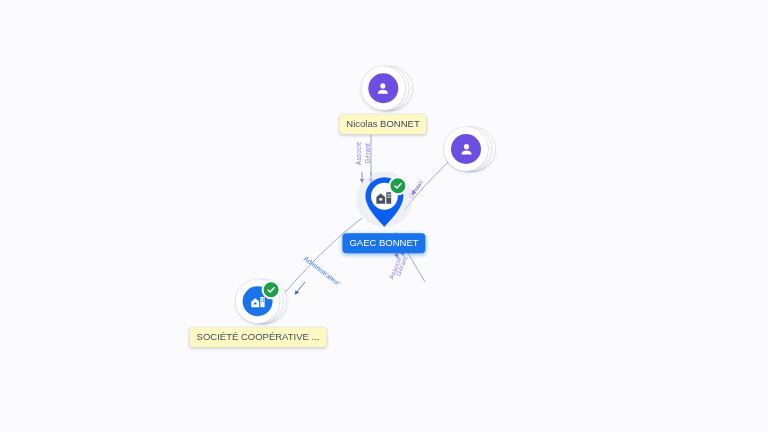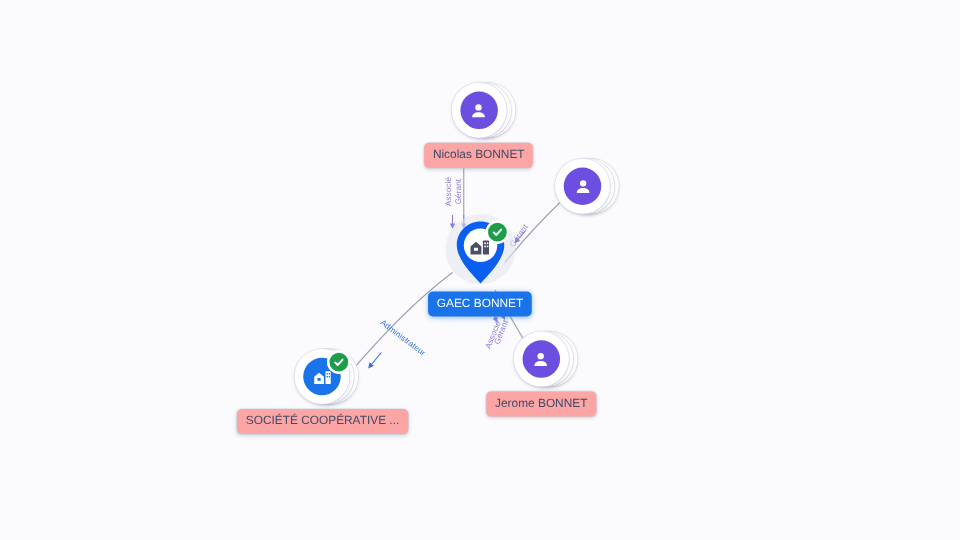--- a/index.html
+++ b/index.html
@@ -78,21 +78,21 @@
     border: 2px solid #ffffff;
     display: flex;
     align-items: center;
     justify-content: center;
     z-index: 5;
   }
 
   
   .node-label {
     margin-top: 4px;
-    background: #fca5a5;
+    background: #fef9c3;
     color: #3f4a66;
     font-size: 9.5px;
     line-height: 1;
     padding: 5px 7px;
     border-radius: 4px;
     white-space: nowrap;
     box-shadow: 0 1px 3px rgba(40,45,80,0.18), 0 0 0 0.6px rgba(228,230,240,0.9);
   }
   .node-label.selected {
     background: #1a73e8;
@@ -251,34 +251,20 @@
       </div>
       <div class="pin-check">
         <svg width="9" height="9" viewBox="0 0 24 24" fill="none" stroke="#ffffff" stroke-width="4" stroke-linecap="round" stroke-linejoin="round">
           <path d="M4 12.5 L9.5 18 L20 6.5"></path>
         </svg>
       </div>
     </div>
     <div class="node-label selected">GAEC BONNET</div>
   </div>
 
-  <div class="node" style="left:433px;top:299px;">
-    <div class="stack">
-      <div class="card c3"></div>
-      <div class="card c2"></div>
-      <div class="card c1"></div>
-      <div class="avatar-disc person">
-        <svg width="17" height="17" viewBox="0 0 24 24" fill="#ffffff">
-          <circle cx="12" cy="8" r="3.6"></circle>
-          <path d="M4.8 19c0-3.6 3.2-5.6 7.2-5.6s7.2 2 7.2 5.6z"></path>
-        </svg>
-      </div>
-    </div>
-    <div class="node-label">Jerome BONNET</div>
-  </div>
 
   <div class="node" style="left:258px;top:313px;">
     <div class="stack">
       <div class="card c3"></div>
       <div class="card c2"></div>
       <div class="card c1"></div>
       <div class="avatar-disc company">
         <svg width="17" height="17" viewBox="0 0 24 24" fill="#ffffff">
           <path d="M2.5 11.6 L8 7 L13.5 11.6 L13.5 19.6 L2.5 19.6 Z"></path>
           <rect x="15.2" y="5.4" width="6" height="14.2" rx="0.7"></rect>

